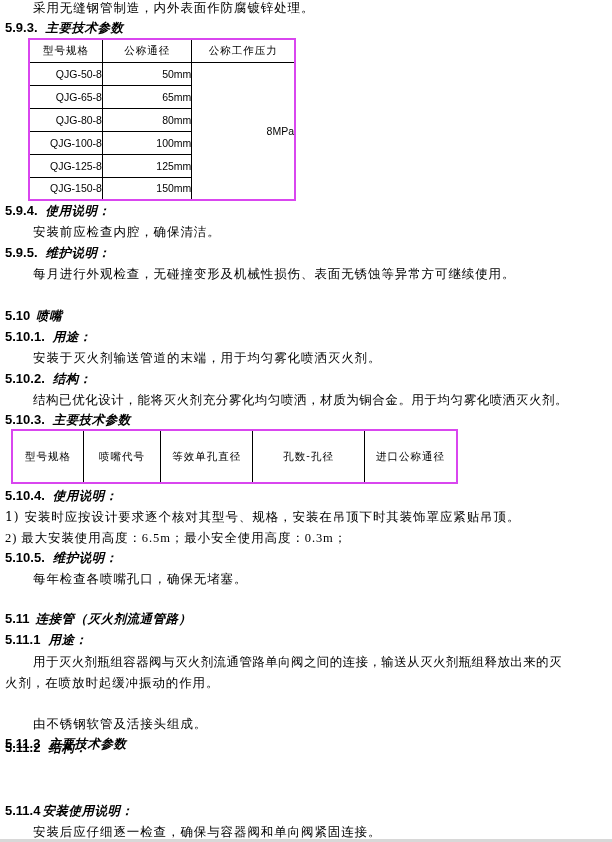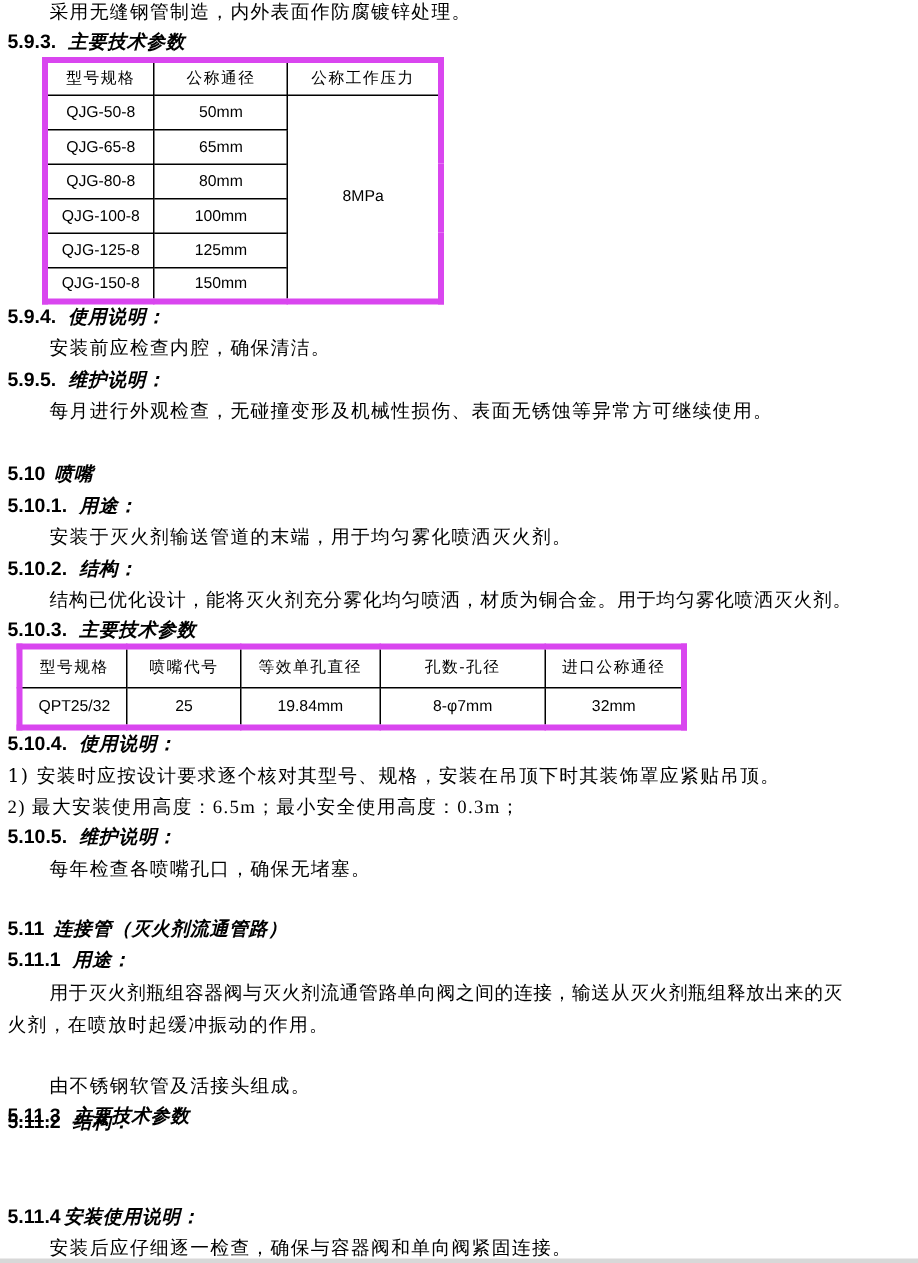--- a/index.html
+++ b/index.html
@@ -4,24 +4,24 @@
 <style>
   html, body { margin:0; padding:0; background:#ffffff; }
   body { width:612px; height:842px; position:relative; overflow:hidden;
          font-family:"DejaVu Serif", "Liberation Serif", serif; color:#000; }
   .abs { position:absolute; white-space:nowrap; }
   .body-text { font-size:12.5px; letter-spacing:0.9px; line-height:16px; }
   .h { font-family:"DejaVu Sans", "Liberation Sans", sans-serif; font-weight:bold; font-size:12.5px; line-height:16px; }
   .h .num { font-family:"Liberation Sans", sans-serif; font-weight:bold; font-size:13px; }
   .h .ttl { font-family:"DejaVu Serif", serif; font-weight:bold; margin-left:8px; letter-spacing:0.5px;font-style:italic; }
   .h2 .ttl { font-family:"DejaVu Sans", sans-serif; margin-left:6px; }
-  table.spec { position:absolute; border-collapse:collapse; border:4px solid #d946ef; }
+  table.spec { position:absolute; border-collapse:collapse; border:2px solid #d946ef; }
   table.spec td { border:1px solid #000; text-align:center; padding:0; font-size:10px; }
   table.spec td.hd { font-family:"DejaVu Serif", serif; font-size:10.5px; letter-spacing:1px; }
-  table.spec td.val { font-family:"Liberation Sans", sans-serif; font-size:10.5px; }
+  table.spec td.val { font-family:"Liberation Sans", sans-serif; font-size:10.5px;text-align:right; }
   .bottom-band { position:absolute; left:0; top:839px; width:612px; height:3px; background:#d8d8d8; }
 </style>
 </head>
 <body>
 
 <div class="abs body-text" style="left:33px;top:0px;">采用无缝钢管制造，内外表面作防腐镀锌处理。</div>
 
 <div class="abs h" style="left:5px;top:20px;">
   <span class="num">5.9.3.</span><span class="ttl">主要技术参数</span>
 </div>
@@ -103,27 +103,20 @@
       <col style="width:93px">
     </colgroup>
   <tbody>
       <tr style="height:27px">
     <td class="hd">型号规格</td>
     <td class="hd">喷嘴代号</td>
     <td class="hd">等效单孔直径</td>
     <td class="hd">孔数-孔径</td>
     <td class="hd">进口公称通径</td>
   </tr>
-  <tr style="height:27px">
-    <td class="val">QPT25/32</td>
-    <td class="val">25</td>
-    <td class="val">19.84mm</td>
-    <td class="val">8-φ7mm</td>
-    <td class="val">32mm</td>
-  </tr>
 </tbody>
   </table>
 
 <div class="abs h" style="left:5px;top:488px;">
   <span class="num">5.10.4.</span><span class="ttl">使用说明：</span>
 </div>
 <div class="abs body-text" style="left:5px;top:509px;">1) 安装时应按设计要求逐个核对其型号、规格，安装在吊顶下时其装饰罩应紧贴吊顶。</div>
 <div class="abs body-text" style="left:5px;top:530px;font-family:Liberation Serif, serif;">2) 最大安装使用高度：6.5m；最小安全使用高度：0.3m；</div>
 
 <div class="abs h" style="left:5px;top:550px;">

